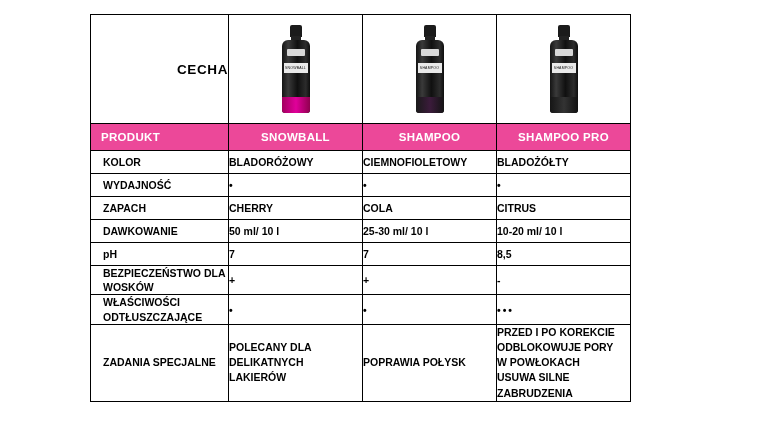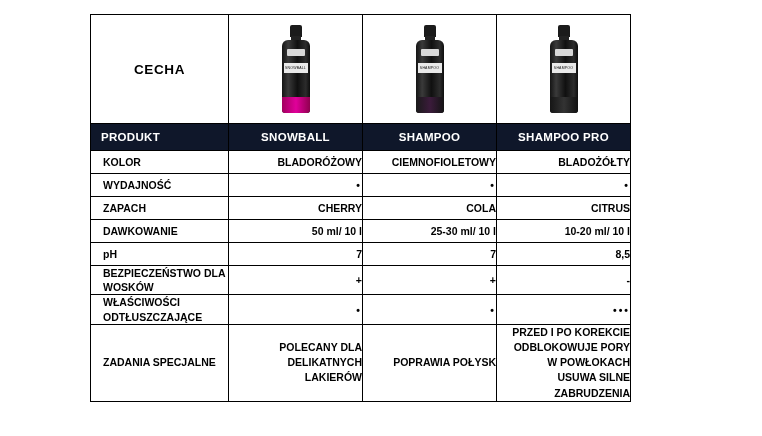--- a/index.html
+++ b/index.html
@@ -32,21 +32,21 @@
     border: 1px solid #000000;
     vertical-align: middle;
     padding: 0;
   }
   col.c-feature { width: 138px; }
   col.c-prod    { width: 134px; }
 
   
   .row-images td { height: 108px; }
   .cell-cecha {
-    text-align: center;
+    text-align: right;
     font-size: 13.5px;
     font-weight: bold;
     letter-spacing: 0.6px;
   }
   .bottle-wrap {
     display: flex;
     align-items: center;
     justify-content: center;
     height: 108px;
   }
@@ -113,38 +113,38 @@
     width: 28px;
     height: 16px;
     border-radius: 0 0 3px 3px;
   }
   .bottle.snowball .accent { background: linear-gradient(to right,#a3005f,#e0009a,#90004f); }
   .bottle.shampoo .accent  { background: linear-gradient(to right,#1a1a1a,#3b1b3b,#141414); }
   .bottle.pro .accent      { background: linear-gradient(to right,#151515,#333,#111); }
 
   
   .row-products td {
-    background: #0f172a;
+    background: #ec4899;
     color: #ffffff;
     height: 26px;
     text-align: center;
     font-size: 11.5px;
     font-weight: bold;
     letter-spacing: 0.3px;
   }
   .row-products td.label-cell {
     text-align: left;
     padding-left: 10px;
   }
 
   
   tbody.data td {
     height: 22px;
     font-size: 10.5px;
-    text-align: right;
+    text-align: left;
     font-weight: bold;
   }
   tbody.data td.label-cell {
     text-align: left;
     padding-left: 12px;
     font-weight: bold;
     font-size: 10.5px;
   }
   td.tall { height: 34px; }
   td.two-line { line-height: 1.35; }

